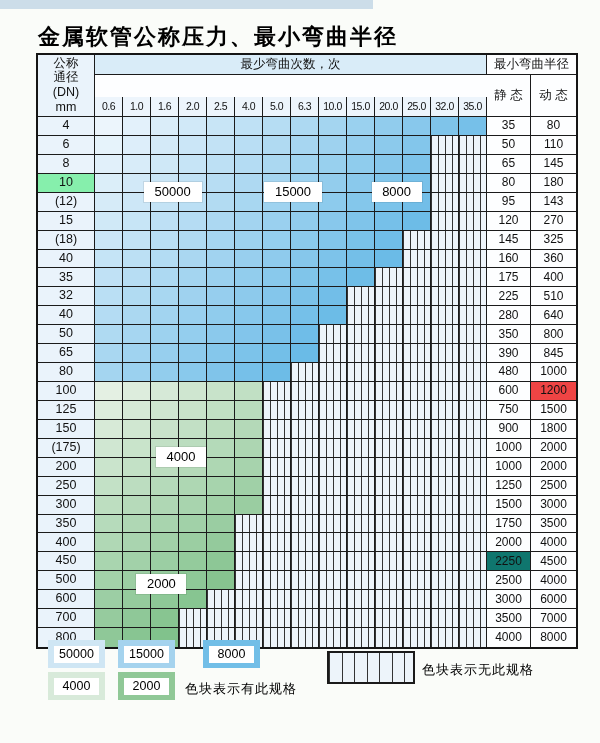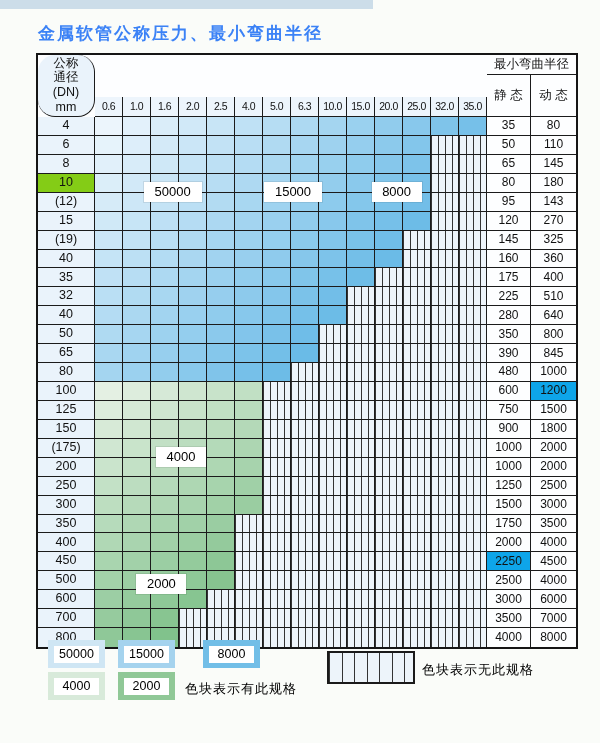--- a/index.html
+++ b/index.html
@@ -6,21 +6,21 @@
   body{
     width:600px;height:743px;position:relative;overflow:hidden;
     background:#fafcf9;
     font-family:"Liberation Sans","DejaVu Sans",sans-serif;
     color:#111;
   }
   .topstrip{position:absolute;left:0;top:0;height:9px;width:373px;}
   .title{
     position:absolute;left:38px;top:22px;
     font-family:"DejaVu Serif","Liberation Serif",serif;
-    font-weight:bold;font-size:17px;letter-spacing:2px;color:#3b82f6;
+    font-weight:bold;font-size:22px;letter-spacing:2px;color:#000000;
   }
   .tbl{
     position:absolute;left:36px;top:53px;width:542px;height:596px;
     box-sizing:border-box;border:2px solid #151515;background:#fdfeff;
     display:grid;position:absolute;
   }
   .cell{
     box-sizing:border-box;
     border-right:1px solid #1b1b1b;border-bottom:1px solid #1b1b1b;
     display:flex;align-items:center;justify-content:center;
@@ -44,26 +44,27 @@
   .legend-text{position:absolute;font-size:13px;color:#000;letter-spacing:1px;}
 </style>
 </head>
 <body>
 
 <div class="topstrip" style="background: rgb(204, 221, 233);"></div>
 
 <div class="title">金属软管公称压力、最小弯曲半径</div>
 
 <div class="tbl" id="table" style="grid-template-columns: 57px repeat(14, 28px) 44px 1fr; grid-template-rows: 20px 22px 20px repeat(28, 1fr);">
-    <div class="cell dnhdr hdr" style="grid-area: 1 / 1 / 4; background: rgb(234, 243, 251); border-radius: 17px;">
+    <div class="cell dnhdr hdr" style="grid-area: 1 / 1 / 4; background: rgb(234, 243, 251);">
       <div>公称</div>
       <div>通径</div>
       <div>(DN)</div>
       <div>mm</div>
     </div>
+    <div class="cell hdr" style="grid-area: 1 / 2 / auto / 16; background: rgb(217, 236, 248);">最少弯曲次数，次</div>
     <div class="cell hdr last-col" style="grid-area: 1 / 16 / auto / 18; background: rgb(253, 254, 255);">最小弯曲半径</div>
     <div class="cell hdr last-col" style="grid-area: 2 / 17 / 4; background: rgb(253, 254, 255);">动 态</div>
     <div class="cell hdr" style="grid-area: 2 / 16 / 4; background: rgb(253, 254, 255);">静 态</div>
     <div class="cell tick" style="grid-area: 3 / 2; background: rgb(237, 245, 252);">0.6</div>
     <div class="cell tick" style="grid-area: 3 / 3; background: rgb(237, 245, 252);">1.0</div>
     <div class="cell tick" style="grid-area: 3 / 4; background: rgb(237, 245, 252);">1.6</div>
     <div class="cell tick" style="grid-area: 3 / 5; background: rgb(237, 245, 252);">2.0</div>
     <div class="cell tick" style="grid-area: 3 / 6; background: rgb(237, 245, 252);">2.5</div>
     <div class="cell tick" style="grid-area: 3 / 7; background: rgb(237, 245, 252);">4.0</div>
     <div class="cell tick" style="grid-area: 3 / 8; background: rgb(237, 245, 252);">5.0</div>
@@ -118,21 +119,21 @@
     <div class="cell" style="grid-area: 6 / 8; background: rgb(171, 216, 241);"></div>
     <div class="cell" style="grid-area: 6 / 9; background: rgb(161, 212, 240);"></div>
     <div class="cell" style="grid-area: 6 / 10; background: rgb(152, 208, 238);"></div>
     <div class="cell" style="grid-area: 6 / 11; background: rgb(143, 204, 237);"></div>
     <div class="cell" style="grid-area: 6 / 12; background: rgb(134, 199, 235);"></div>
     <div class="cell" style="grid-area: 6 / 13; background: rgb(125, 195, 234);"></div>
     <div class="cell" style="grid-area: 6 / 14; background: repeating-linear-gradient(to right, rgb(52, 52, 52) 0px, rgb(52, 52, 52) 1px, rgb(237, 244, 250) 1px, rgb(237, 244, 250) 7px);"></div>
     <div class="cell" style="grid-area: 6 / 15; background: repeating-linear-gradient(to right, rgb(52, 52, 52) 0px, rgb(52, 52, 52) 1px, rgb(237, 244, 250) 1px, rgb(237, 244, 250) 7px);"></div>
     <div class="cell" style="grid-area: 6 / 16; background: rgb(253, 254, 255);">65</div>
     <div class="cell last-col" style="grid-area: 6 / 17; background: rgb(253, 254, 255);">145</div>
-    <div class="cell hdr" style="grid-area: 7 / 1; background: #84cc16;">10</div>
+    <div class="cell hdr" style="grid-area: 7 / 1; background: #86efac;">10</div>
     <div class="cell" style="grid-area: 7 / 2; background: rgb(219, 238, 249);"></div>
     <div class="cell" style="grid-area: 7 / 3; background: rgb(210, 233, 248);"></div>
     <div class="cell" style="grid-area: 7 / 4; background: rgb(201, 229, 246);"></div>
     <div class="cell" style="grid-area: 7 / 5; background: rgb(192, 225, 245);"></div>
     <div class="cell" style="grid-area: 7 / 6; background: rgb(183, 221, 243);"></div>
     <div class="cell" style="grid-area: 7 / 7; background: rgb(174, 217, 242);"></div>
     <div class="cell" style="grid-area: 7 / 8; background: rgb(165, 213, 240);"></div>
     <div class="cell" style="grid-area: 7 / 9; background: rgb(156, 209, 239);"></div>
     <div class="cell" style="grid-area: 7 / 10; background: rgb(147, 205, 237);"></div>
     <div class="cell" style="grid-area: 7 / 11; background: rgb(138, 201, 236);"></div>
@@ -169,21 +170,21 @@
     <div class="cell" style="grid-area: 9 / 8; background: rgb(154, 208, 239);"></div>
     <div class="cell" style="grid-area: 9 / 9; background: rgb(145, 204, 237);"></div>
     <div class="cell" style="grid-area: 9 / 10; background: rgb(136, 200, 236);"></div>
     <div class="cell" style="grid-area: 9 / 11; background: rgb(127, 196, 234);"></div>
     <div class="cell" style="grid-area: 9 / 12; background: rgb(118, 192, 233);"></div>
     <div class="cell" style="grid-area: 9 / 13; background: rgb(109, 188, 231);"></div>
     <div class="cell" style="grid-area: 9 / 14; background: repeating-linear-gradient(to right, rgb(52, 52, 52) 0px, rgb(52, 52, 52) 1px, rgb(237, 244, 250) 1px, rgb(237, 244, 250) 7px);"></div>
     <div class="cell" style="grid-area: 9 / 15; background: repeating-linear-gradient(to right, rgb(52, 52, 52) 0px, rgb(52, 52, 52) 1px, rgb(237, 244, 250) 1px, rgb(237, 244, 250) 7px);"></div>
     <div class="cell" style="grid-area: 9 / 16; background: rgb(253, 254, 255);">120</div>
     <div class="cell last-col" style="grid-area: 9 / 17; background: rgb(253, 254, 255);">270</div>
-    <div class="cell hdr" style="grid-area: 10 / 1; background: rgb(234, 243, 251);">(19)</div>
+    <div class="cell hdr" style="grid-area: 10 / 1; background: rgb(234, 243, 251);">(18)</div>
     <div class="cell" style="grid-area: 10 / 2; background: rgb(203, 230, 247);"></div>
     <div class="cell" style="grid-area: 10 / 3; background: rgb(194, 226, 245);"></div>
     <div class="cell" style="grid-area: 10 / 4; background: rgb(185, 222, 244);"></div>
     <div class="cell" style="grid-area: 10 / 5; background: rgb(175, 218, 242);"></div>
     <div class="cell" style="grid-area: 10 / 6; background: rgb(166, 214, 241);"></div>
     <div class="cell" style="grid-area: 10 / 7; background: rgb(157, 210, 239);"></div>
     <div class="cell" style="grid-area: 10 / 8; background: rgb(148, 206, 238);"></div>
     <div class="cell" style="grid-area: 10 / 9; background: rgb(139, 202, 236);"></div>
     <div class="cell" style="grid-area: 10 / 10; background: rgb(130, 198, 235);"></div>
     <div class="cell" style="grid-area: 10 / 11; background: rgb(121, 194, 233);"></div>
@@ -321,21 +322,21 @@
     <div class="cell" style="grid-area: 18 / 7; background: rgb(193, 224, 196);"></div>
     <div class="cell" style="grid-area: 18 / 8; background: repeating-linear-gradient(to right, rgb(52, 52, 52) 0px, rgb(52, 52, 52) 1px, rgb(237, 244, 250) 1px, rgb(237, 244, 250) 7px);"></div>
     <div class="cell" style="grid-area: 18 / 9; background: repeating-linear-gradient(to right, rgb(52, 52, 52) 0px, rgb(52, 52, 52) 1px, rgb(237, 244, 250) 1px, rgb(237, 244, 250) 7px);"></div>
     <div class="cell" style="grid-area: 18 / 10; background: repeating-linear-gradient(to right, rgb(52, 52, 52) 0px, rgb(52, 52, 52) 1px, rgb(237, 244, 250) 1px, rgb(237, 244, 250) 7px);"></div>
     <div class="cell" style="grid-area: 18 / 11; background: repeating-linear-gradient(to right, rgb(52, 52, 52) 0px, rgb(52, 52, 52) 1px, rgb(237, 244, 250) 1px, rgb(237, 244, 250) 7px);"></div>
     <div class="cell" style="grid-area: 18 / 12; background: repeating-linear-gradient(to right, rgb(52, 52, 52) 0px, rgb(52, 52, 52) 1px, rgb(237, 244, 250) 1px, rgb(237, 244, 250) 7px);"></div>
     <div class="cell" style="grid-area: 18 / 13; background: repeating-linear-gradient(to right, rgb(52, 52, 52) 0px, rgb(52, 52, 52) 1px, rgb(237, 244, 250) 1px, rgb(237, 244, 250) 7px);"></div>
     <div class="cell" style="grid-area: 18 / 14; background: repeating-linear-gradient(to right, rgb(52, 52, 52) 0px, rgb(52, 52, 52) 1px, rgb(237, 244, 250) 1px, rgb(237, 244, 250) 7px);"></div>
     <div class="cell" style="grid-area: 18 / 15; background: repeating-linear-gradient(to right, rgb(52, 52, 52) 0px, rgb(52, 52, 52) 1px, rgb(237, 244, 250) 1px, rgb(237, 244, 250) 7px);"></div>
     <div class="cell" style="grid-area: 18 / 16; background: rgb(253, 254, 255);">600</div>
-    <div class="cell last-col" style="grid-area: 18 / 17; background: #0ea5e9;">1200</div>
+    <div class="cell last-col" style="grid-area: 18 / 17; background: #ef4444;">1200</div>
     <div class="cell hdr" style="grid-area: 19 / 1; background: rgb(234, 243, 251);">125</div>
     <div class="cell" style="grid-area: 19 / 2; background: rgb(221, 237, 221);"></div>
     <div class="cell" style="grid-area: 19 / 3; background: rgb(214, 234, 215);"></div>
     <div class="cell" style="grid-area: 19 / 4; background: rgb(207, 230, 209);"></div>
     <div class="cell" style="grid-area: 19 / 5; background: rgb(200, 227, 202);"></div>
     <div class="cell" style="grid-area: 19 / 6; background: rgb(193, 224, 196);"></div>
     <div class="cell" style="grid-area: 19 / 7; background: rgb(186, 220, 190);"></div>
     <div class="cell" style="grid-area: 19 / 8; background: repeating-linear-gradient(to right, rgb(52, 52, 52) 0px, rgb(52, 52, 52) 1px, rgb(237, 244, 250) 1px, rgb(237, 244, 250) 7px);"></div>
     <div class="cell" style="grid-area: 19 / 9; background: repeating-linear-gradient(to right, rgb(52, 52, 52) 0px, rgb(52, 52, 52) 1px, rgb(237, 244, 250) 1px, rgb(237, 244, 250) 7px);"></div>
     <div class="cell" style="grid-area: 19 / 10; background: repeating-linear-gradient(to right, rgb(52, 52, 52) 0px, rgb(52, 52, 52) 1px, rgb(237, 244, 250) 1px, rgb(237, 244, 250) 7px);"></div>
@@ -473,21 +474,21 @@
     <div class="cell" style="grid-area: 27 / 6; background: rgb(141, 199, 150);"></div>
     <div class="cell" style="grid-area: 27 / 7; background: repeating-linear-gradient(to right, rgb(52, 52, 52) 0px, rgb(52, 52, 52) 1px, rgb(237, 244, 250) 1px, rgb(237, 244, 250) 7px);"></div>
     <div class="cell" style="grid-area: 27 / 8; background: repeating-linear-gradient(to right, rgb(52, 52, 52) 0px, rgb(52, 52, 52) 1px, rgb(237, 244, 250) 1px, rgb(237, 244, 250) 7px);"></div>
     <div class="cell" style="grid-area: 27 / 9; background: repeating-linear-gradient(to right, rgb(52, 52, 52) 0px, rgb(52, 52, 52) 1px, rgb(237, 244, 250) 1px, rgb(237, 244, 250) 7px);"></div>
     <div class="cell" style="grid-area: 27 / 10; background: repeating-linear-gradient(to right, rgb(52, 52, 52) 0px, rgb(52, 52, 52) 1px, rgb(237, 244, 250) 1px, rgb(237, 244, 250) 7px);"></div>
     <div class="cell" style="grid-area: 27 / 11; background: repeating-linear-gradient(to right, rgb(52, 52, 52) 0px, rgb(52, 52, 52) 1px, rgb(237, 244, 250) 1px, rgb(237, 244, 250) 7px);"></div>
     <div class="cell" style="grid-area: 27 / 12; background: repeating-linear-gradient(to right, rgb(52, 52, 52) 0px, rgb(52, 52, 52) 1px, rgb(237, 244, 250) 1px, rgb(237, 244, 250) 7px);"></div>
     <div class="cell" style="grid-area: 27 / 13; background: repeating-linear-gradient(to right, rgb(52, 52, 52) 0px, rgb(52, 52, 52) 1px, rgb(237, 244, 250) 1px, rgb(237, 244, 250) 7px);"></div>
     <div class="cell" style="grid-area: 27 / 14; background: repeating-linear-gradient(to right, rgb(52, 52, 52) 0px, rgb(52, 52, 52) 1px, rgb(237, 244, 250) 1px, rgb(237, 244, 250) 7px);"></div>
     <div class="cell" style="grid-area: 27 / 15; background: repeating-linear-gradient(to right, rgb(52, 52, 52) 0px, rgb(52, 52, 52) 1px, rgb(237, 244, 250) 1px, rgb(237, 244, 250) 7px);"></div>
-    <div class="cell" style="grid-area: 27 / 16; background: #0ea5e9;">2250</div>
+    <div class="cell" style="grid-area: 27 / 16; background: #0f766e;">2250</div>
     <div class="cell last-col" style="grid-area: 27 / 17; background: rgb(253, 254, 255);">4500</div>
     <div class="cell hdr" style="grid-area: 28 / 1; background: rgb(234, 243, 251);">500</div>
     <div class="cell" style="grid-area: 28 / 2; background: rgb(163, 210, 169);"></div>
     <div class="cell" style="grid-area: 28 / 3; background: rgb(156, 206, 163);"></div>
     <div class="cell" style="grid-area: 28 / 4; background: rgb(149, 203, 157);"></div>
     <div class="cell" style="grid-area: 28 / 5; background: rgb(142, 200, 151);"></div>
     <div class="cell" style="grid-area: 28 / 6; background: rgb(135, 196, 144);"></div>
     <div class="cell" style="grid-area: 28 / 7; background: repeating-linear-gradient(to right, rgb(52, 52, 52) 0px, rgb(52, 52, 52) 1px, rgb(237, 244, 250) 1px, rgb(237, 244, 250) 7px);"></div>
     <div class="cell" style="grid-area: 28 / 8; background: repeating-linear-gradient(to right, rgb(52, 52, 52) 0px, rgb(52, 52, 52) 1px, rgb(237, 244, 250) 1px, rgb(237, 244, 250) 7px);"></div>
     <div class="cell" style="grid-area: 28 / 9; background: repeating-linear-gradient(to right, rgb(52, 52, 52) 0px, rgb(52, 52, 52) 1px, rgb(237, 244, 250) 1px, rgb(237, 244, 250) 7px);"></div>

